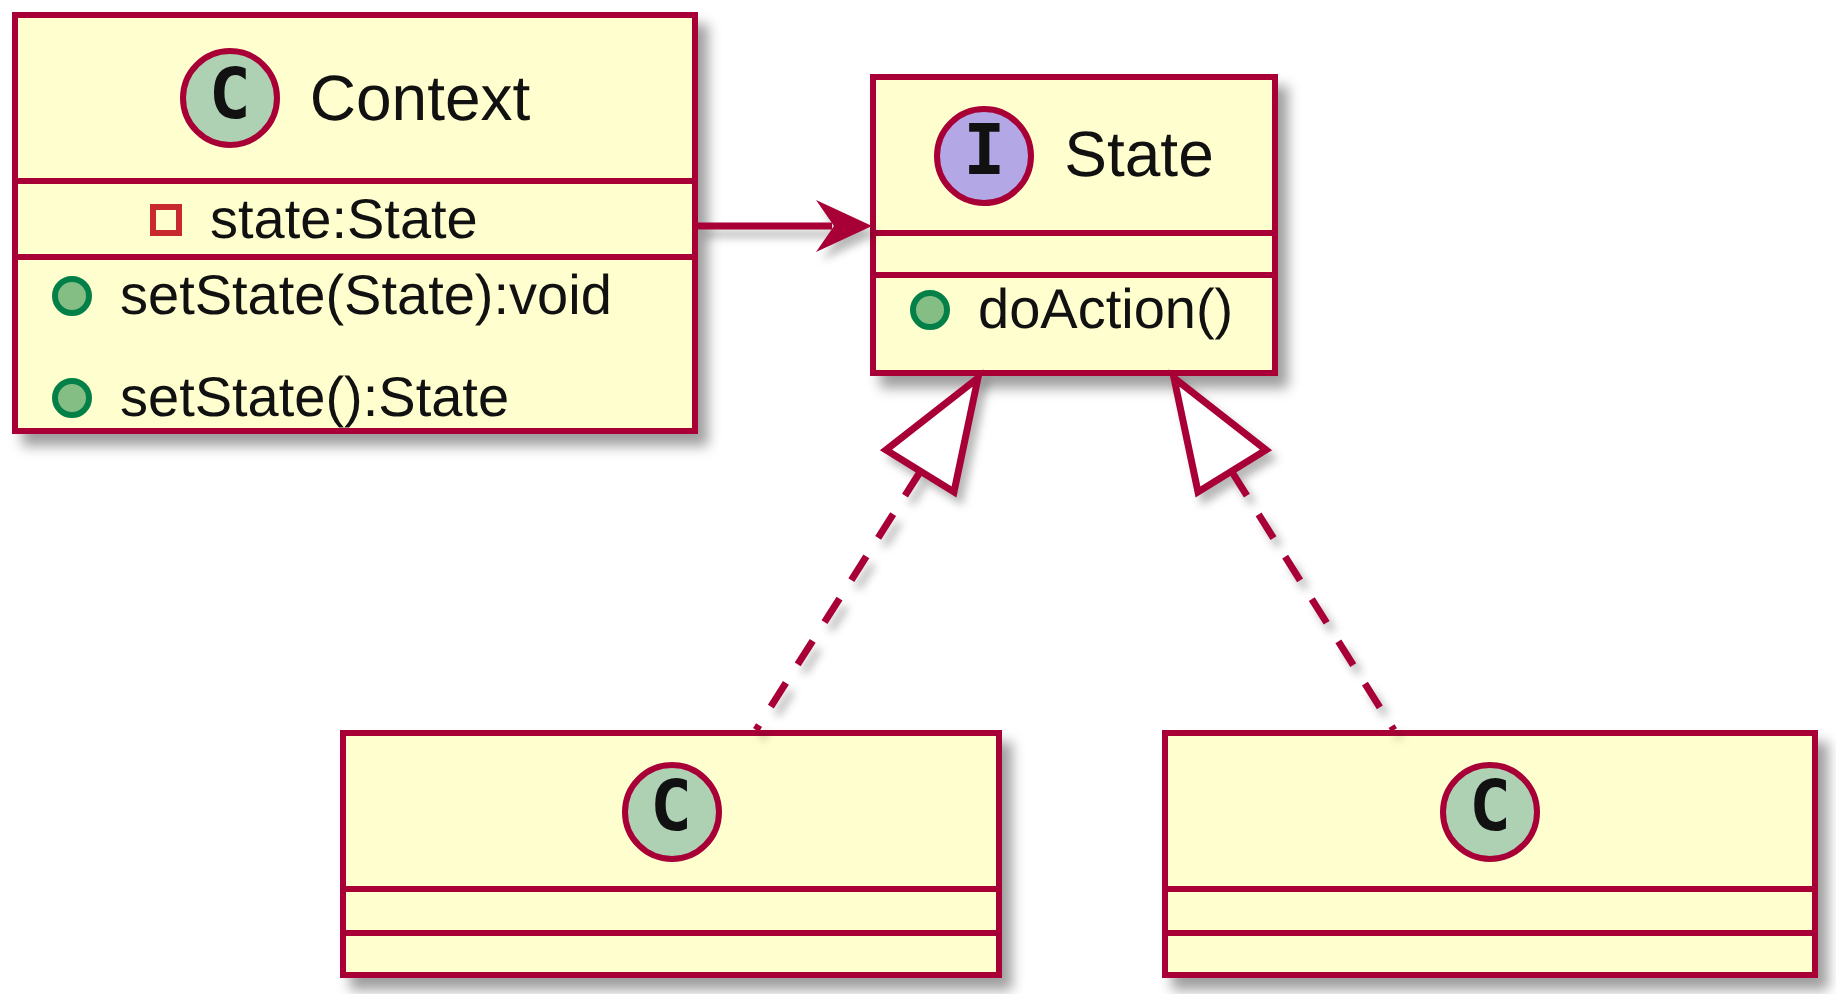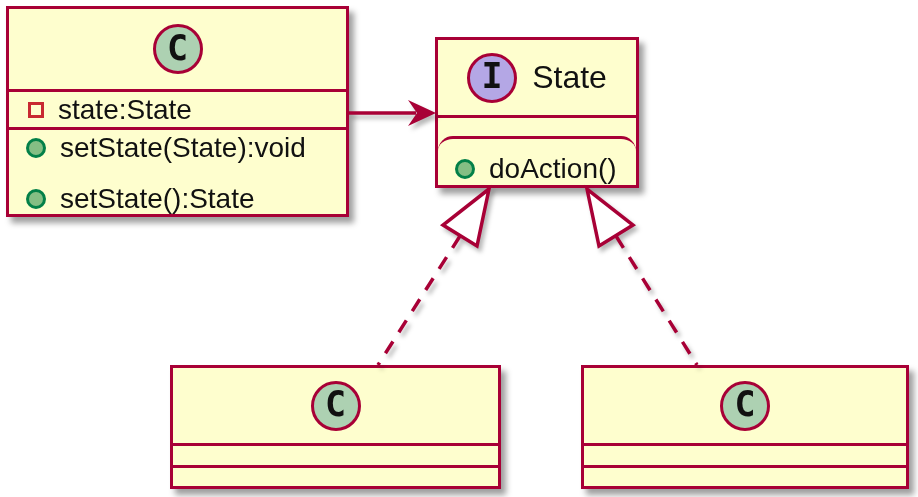--- a/index.html
+++ b/index.html
@@ -72,28 +72,28 @@
     height: 16px;
     box-sizing: border-box;
     border: 3px solid #C82930;
     background: transparent;
     flex: none;
     margin-left: 2px;
   }
   
   #box-context { left: 6px; top: 6px; width: 343px; height: 211px; }
   #box-context .uml-title { height: 80px; }
-  #box-context .fields-section { height: 51px; display: flex; align-items: flex-start; }
+  #box-context .fields-section { height: 51px; display: flex; align-items: flex-start; padding-left: 47px; }
   #box-context .methods-section { flex: 1; display: flex; flex-direction: column; justify-content: flex-end; gap: 16px; }
   #box-context .member-row { height: 35px; }
   
   #box-state { left: 435px; top: 37px; width: 204px; height: 151px; }
   #box-state .uml-title { height: 75px; }
   #box-state .fields-section { height: 21px; }
-  #box-state .methods-section { flex: 1; display: flex; flex-direction: column; justify-content: flex-end; border-radius: 15px; }
+  #box-state .methods-section { flex: 1; display: flex; flex-direction: column; justify-content: flex-start; }
   
   #box-concrete-a { left: 170px; top: 365px; width: 331px; height: 124px; }
   #box-concrete-b { left: 581px; top: 365px; width: 328px; height: 124px; }
   .concrete .uml-title { height: 75px; }
   .concrete .fields-section { height: 22px; }
   .concrete .methods-section { flex: 1; }
   
   #connectors {
     position: absolute;
     left: 0; top: 0;
@@ -103,20 +103,21 @@
   .connector { filter: drop-shadow(3px 4px 2px rgba(0,0,0,0.28)); }
 </style>
 </head>
 <body>
 
 <div class="canvas">
 
   <div class="uml-box" id="box-context">
     <div class="uml-title">
       <span class="badge badge-class">C</span>
+      <span class="title-text">Context</span>
     </div>
     <div class="section fields-section">
       <div class="member-row">
         <span class="icon-field-square"></span>
         <span>state:State</span>
       </div>
     </div>
     <div class="section methods-section">
       <div class="member-row">
         <span class="icon-method-circle"></span>

